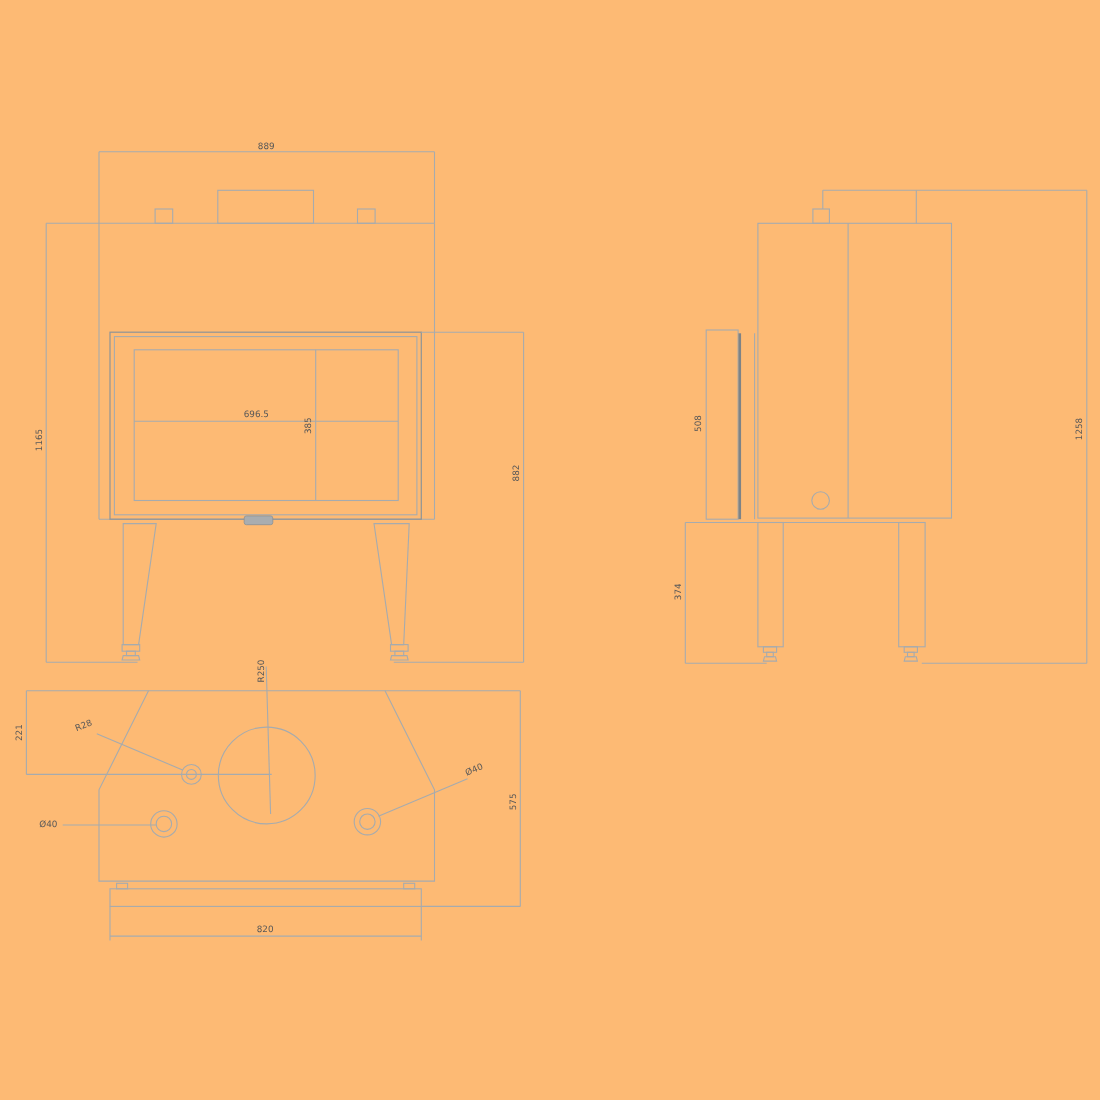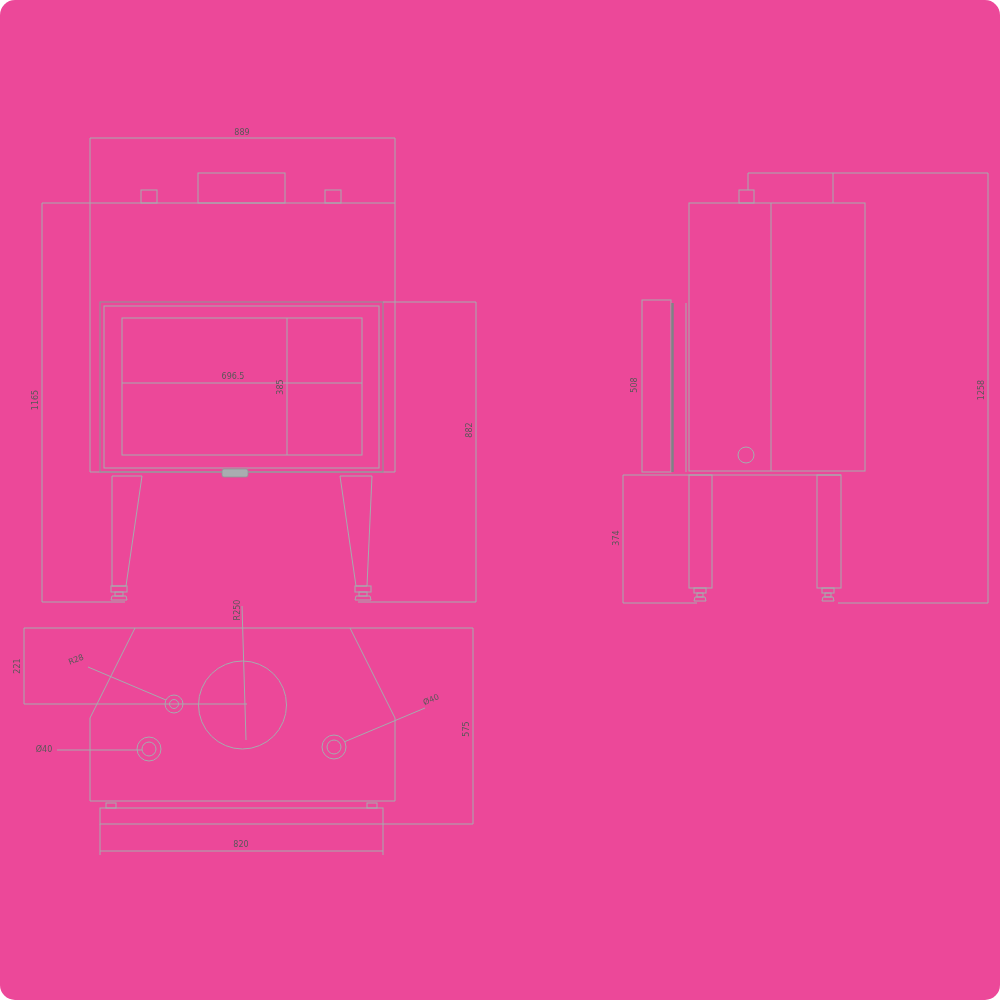--- a/index.html
+++ b/index.html
@@ -1,16 +1,16 @@
 <!DOCTYPE html>
 <html><head>
 <meta charset="utf-8">
 <style>
   html,body{margin:0;padding:0;background:#ffffff;}
-  .canvas{position:relative;width:1000px;height:1000px;background:#ec4899;overflow:hidden;border-radius:15px;}
+  .canvas{position:relative;width:1000px;height:1000px;background:#fdba74;overflow:hidden;}
   svg{display:block;}
   .ln{stroke:#a6abae;stroke-width:1;fill:none;}
   .ln2{stroke:#8f9497;stroke-width:1.1;fill:none;}
   .thk{stroke:#7e8386;stroke-width:2.4;fill:none;}
   .fillgray{fill:#a9adb0;stroke:#8f9497;stroke-width:0.8;}
   text.dim{font-family:"DejaVu Sans", sans-serif;font-size:8px;fill:#585858;}
 </style>
 </head>
 <body>
 

